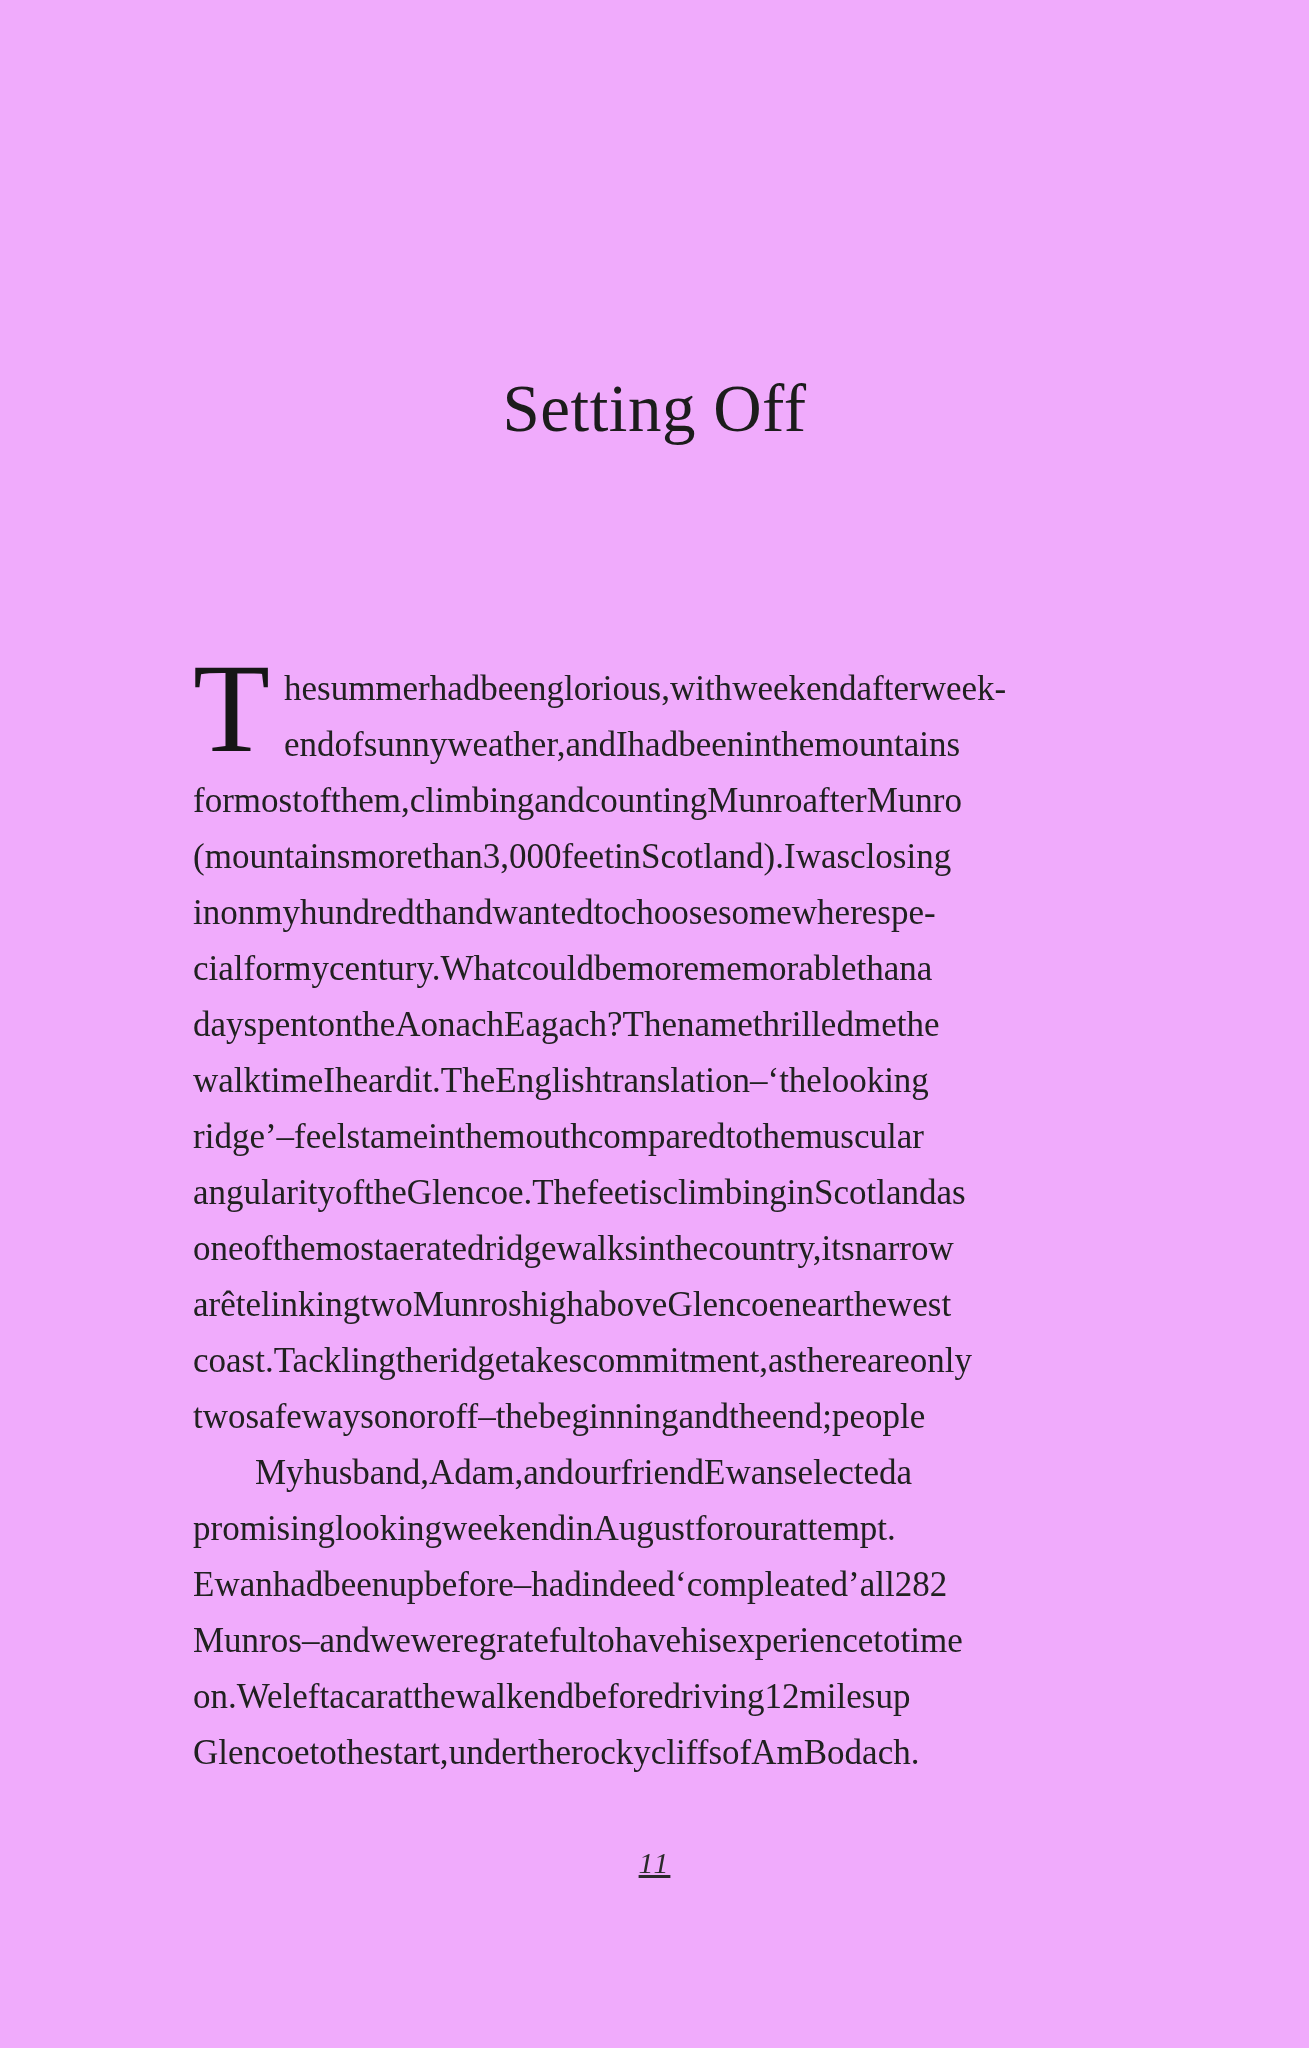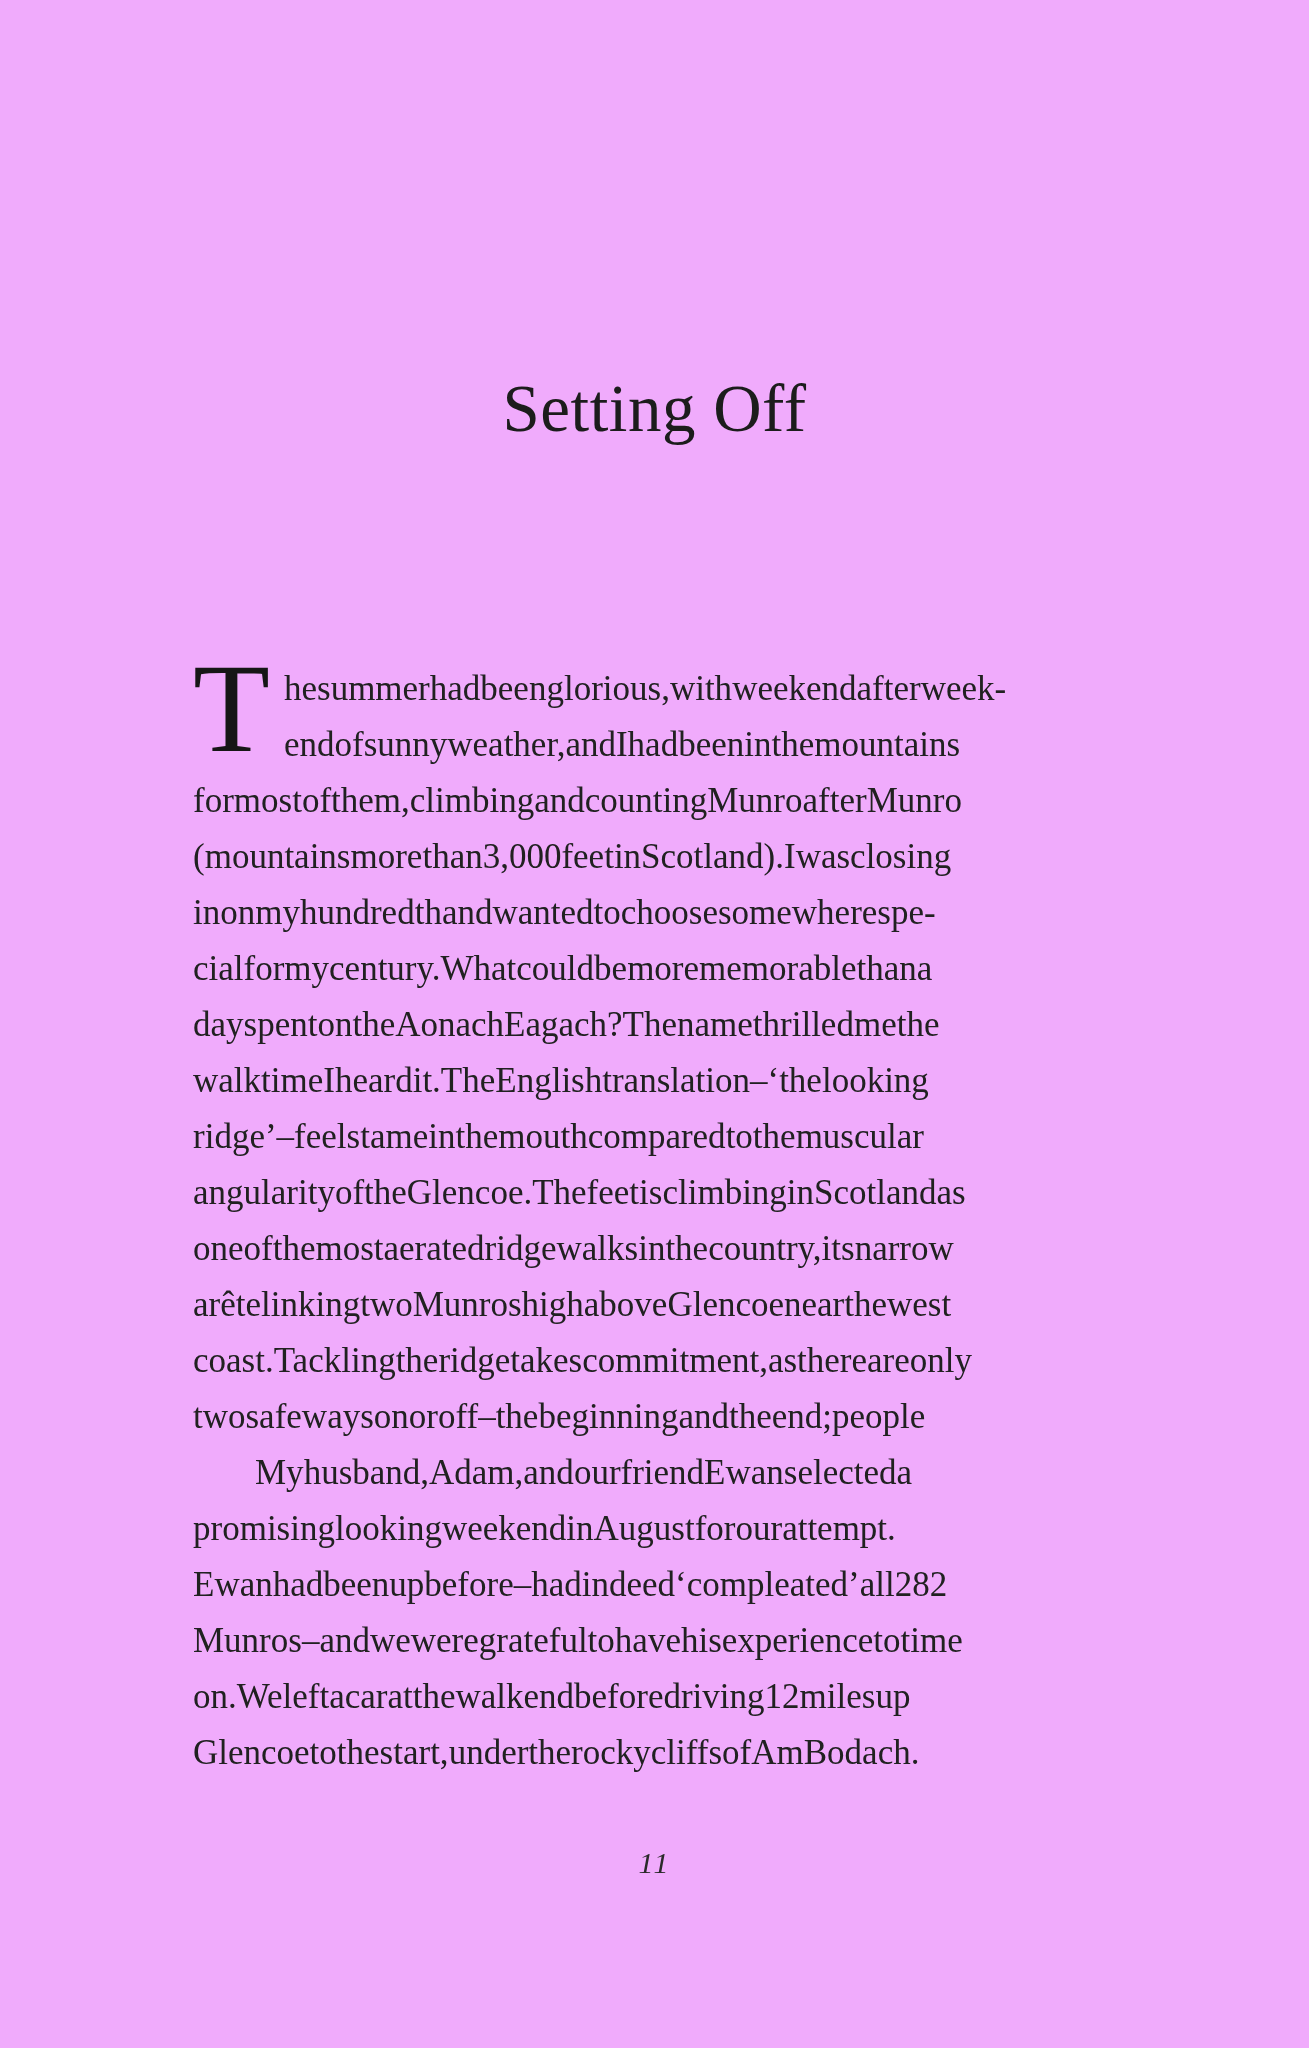--- a/index.html
+++ b/index.html
@@ -64,20 +64,21 @@
     position: absolute;
     top: 1846px;
     left: 0;
     width: 100%;
     text-align: center;
     font-size: 30px;
     font-style: italic;
     letter-spacing: 2px;
     color: #2a2a2a;
     font-feature-settings: "onum";
+    text-decoration: underline;
   }
 </style>
 </head>
 <body>
 
 <div class="page">
 
   <div class="chapter-title">Setting Off</div>
 
   <div class="body-block">

